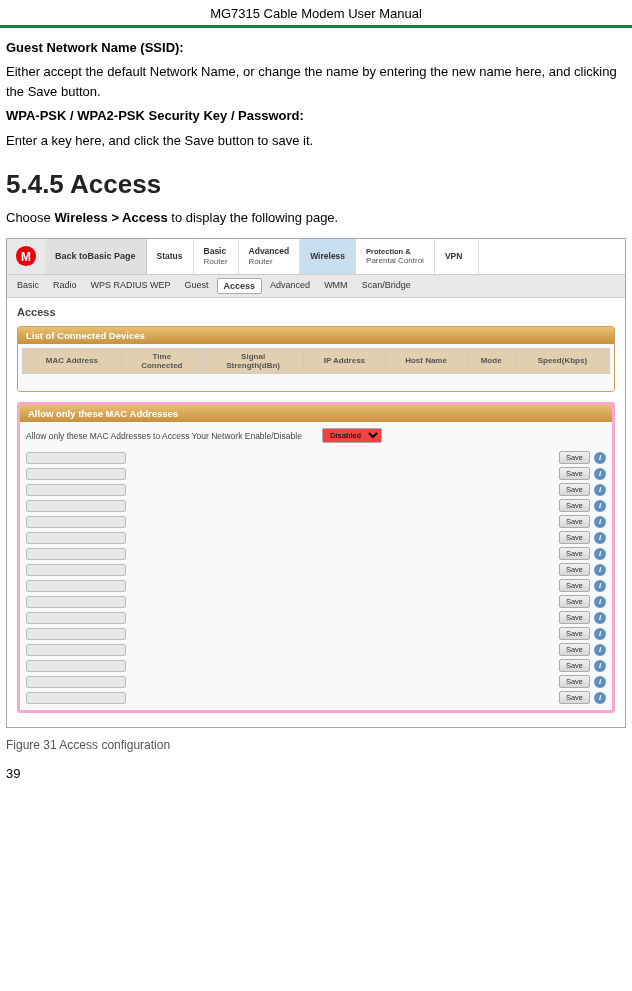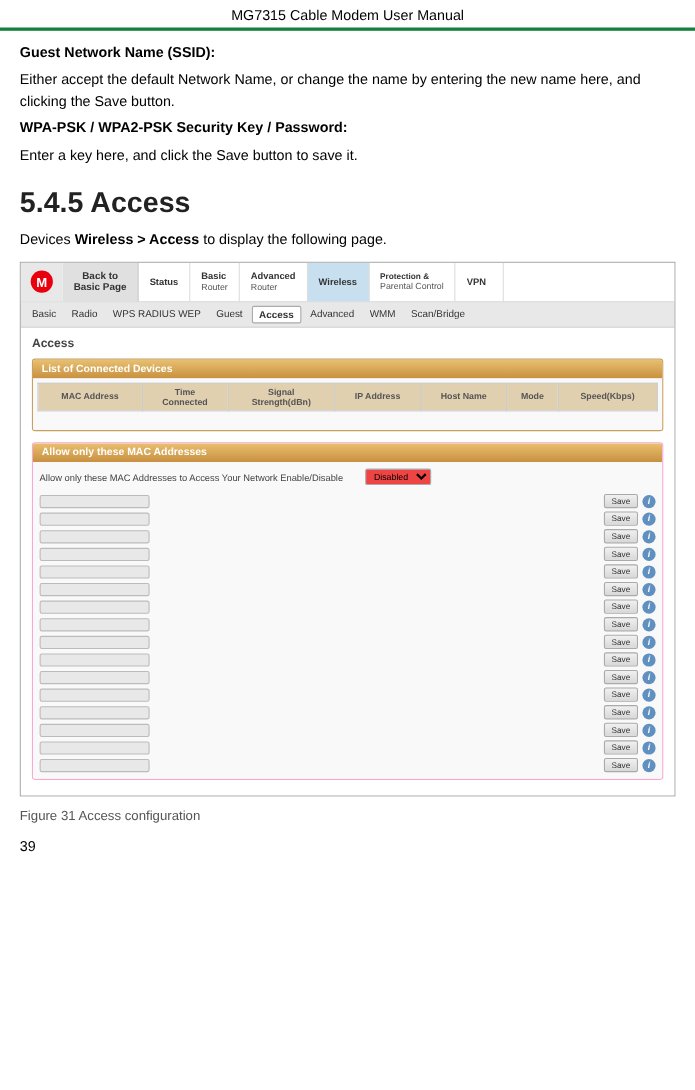--- a/index.html
+++ b/index.html
@@ -12,21 +12,21 @@
       color: #000;
     }
     .page-header {
       text-align: center;
       font-size: 13px;
       border-bottom: 3px solid #15803d;
       padding: 6px 0 4px 0;
       margin-bottom: 10px;
     }
     .content {
-      padding: 0 18px;
+      padding: 0 6px;
     }
     .bold { font-weight: bold; }
     p { margin-bottom: 4px; line-height: 1.55; }
     .section-heading {
       font-size: 26px;
       font-weight: bold;
       margin: 18px 0 8px 0;
       color: #222;
     }
     .intro-para { margin-bottom: 10px; }
@@ -54,21 +54,21 @@
       min-width: 38px;
     }
     .motorola-m {
       width: 22px;
       height: 22px;
     }
     .nav-back {
       background: #e0e0e0;
       padding: 3px 10px;
       display: flex;
-      flex-direction: column;
+      flex-direction: row;
       align-items: center;
       justify-content: center;
       font-size: 9px;
       font-weight: bold;
       color: #333;
       border-right: 1px solid #ccc;
       line-height: 1.2;
       min-width: 60px;
     }
     .nav-items {
@@ -152,21 +152,21 @@
       background: #e0d0b0;
       padding: 3px 4px;
       text-align: center;
       border: 1px solid #ccc;
       font-weight: bold;
       font-size: 8px;
       color: #555;
     }
     
     .mac-section {
-      border: 1px solid #f9a8d4;
+      border: 3px solid #f9a8d4;
       border-radius: 3px;
       margin-bottom: 6px;
       overflow: hidden;
     }
     .mac-section-header {
       background: linear-gradient(to bottom, #e8c070, #c89040);
       padding: 3px 8px;
       font-size: 9.5px;
       font-weight: bold;
       color: #fff;
@@ -267,21 +267,21 @@
   <p>
     <span class="bold">WPA-PSK / WPA2-PSK Security Key / Password:</span>
   </p>
   <p>Enter a key here, and click the Save button to save it.</p>
 
   <div class="section-heading">
     <span>5.4.5</span><span>  Access</span>
   </div>
 
   <p class="intro-para">
-    <span>Devices </span><span class="bold">Wireless &gt; Access</span><span> to display the following page.</span>
+    <span>Choose </span><span class="bold">Wireless &gt; Access</span><span> to display the following page.</span>
   </p>
 
   <div class="screenshot-container">
 
     <div class="nav-top">
       <div class="nav-logo">
         <svg class="motorola-m" viewBox="0 0 24 24">
           <circle cx="12" cy="12" r="11" fill="#e8000d"></circle>
           <text x="12" y="17" text-anchor="middle" font-size="13" font-weight="bold" fill="white" font-family="Arial">M</text>
         </svg>

